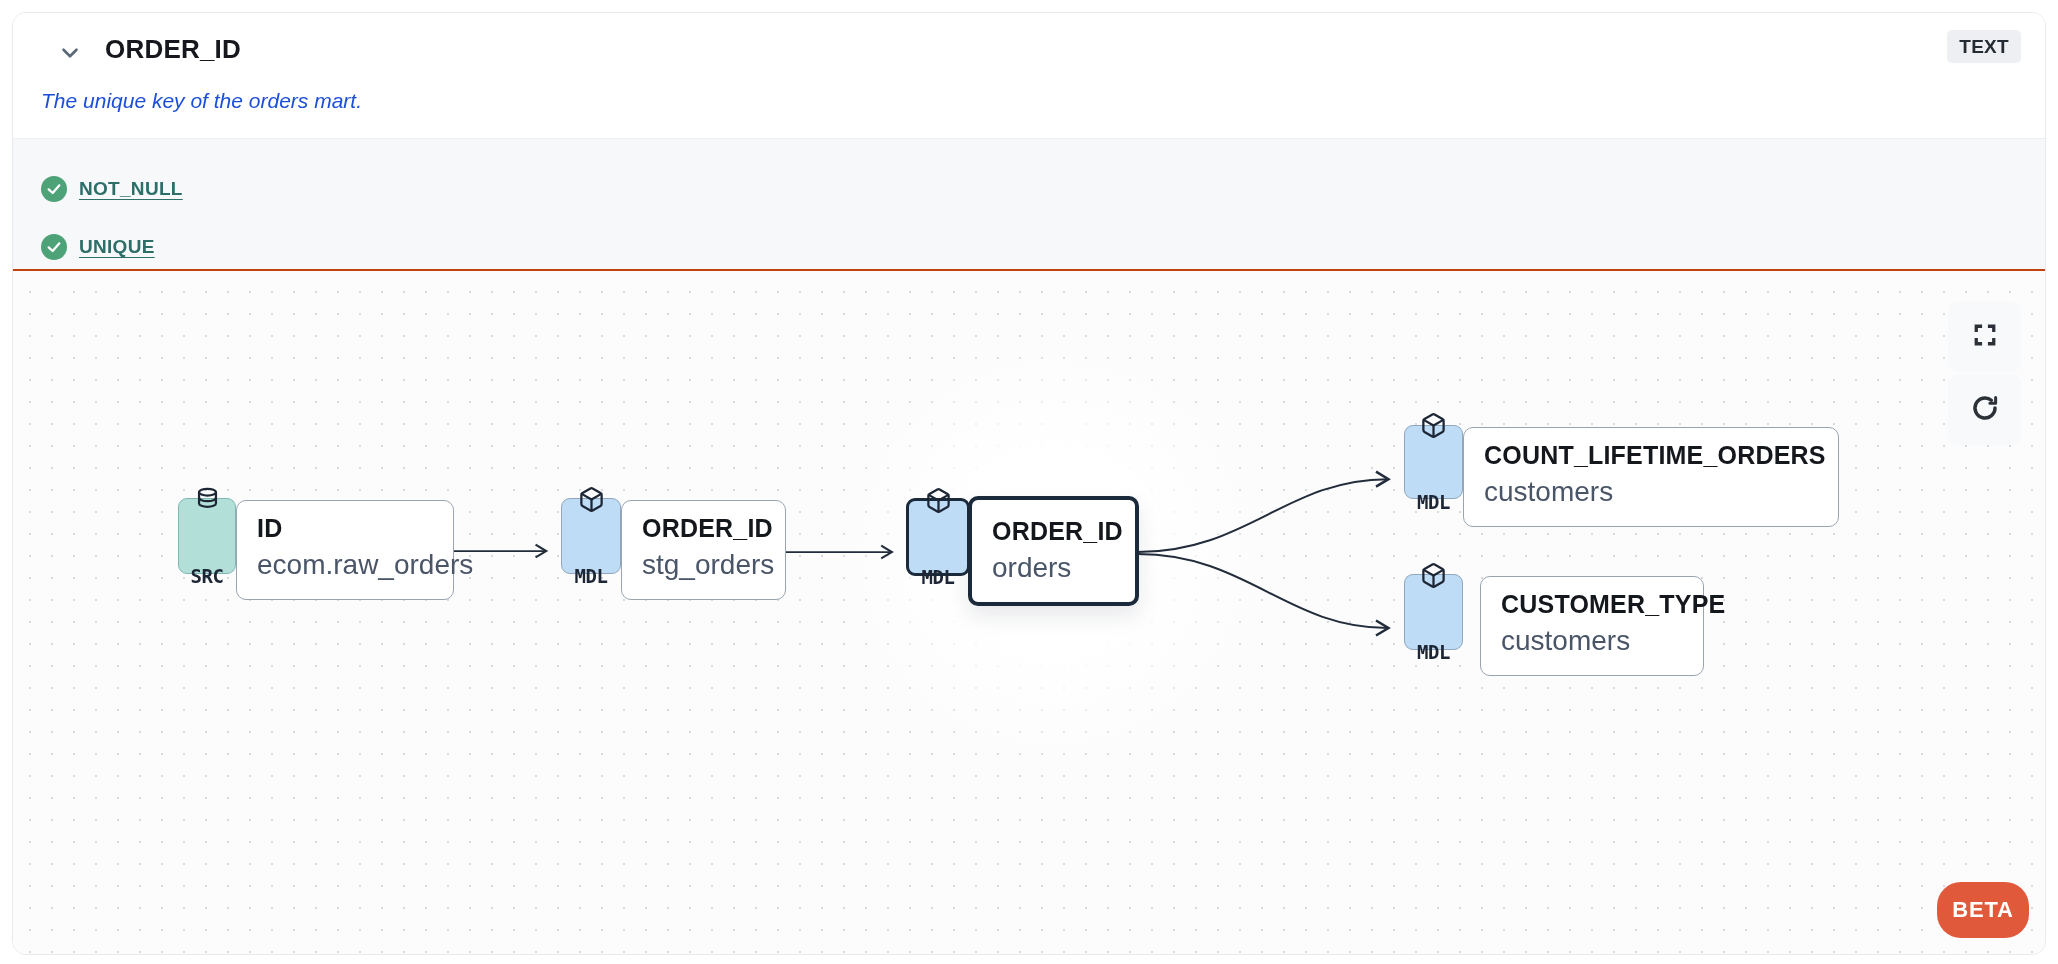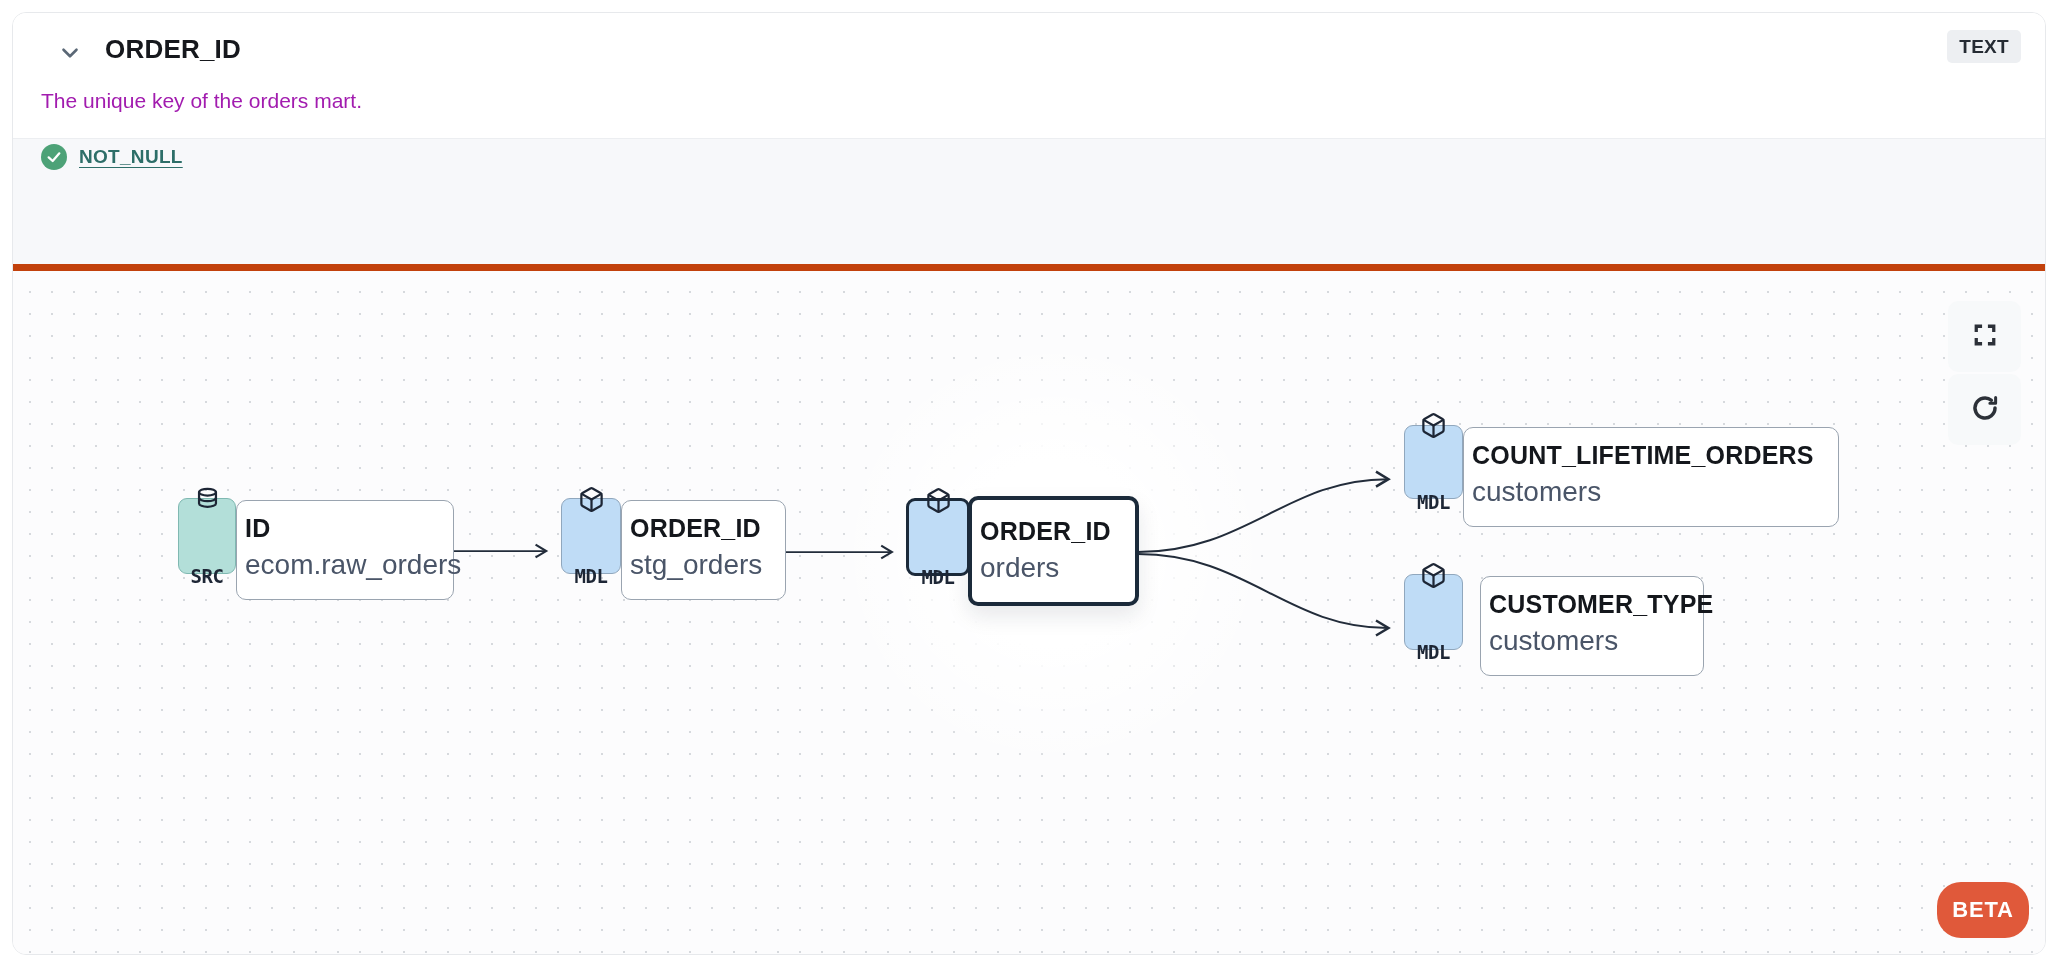--- a/index.html
+++ b/index.html
@@ -14,46 +14,46 @@
   .card{position:absolute;left:12px;top:12px;width:2034px;height:943px;
     background:#fff;border:1.5px solid #e7e9ec;border-radius:14px;overflow:hidden;}
   
   .hdr{position:absolute;left:0;top:0;width:100%;height:125px;background:#fff;}
   .collapse-btn{position:absolute;left:40px;top:24px;width:34px;height:34px;border:none;
     background:transparent;cursor:pointer;display:flex;align-items:center;justify-content:center;color:#5b6876;}
   .page-title{position:absolute;left:92px;top:21px;font-size:26px;font-weight:700;letter-spacing:.2px;}
   .type-badge{position:absolute;right:24px;top:17px;height:33px;padding:4px 12px;
     background:#edeff2;border-radius:5px;display:flex;align-items:center;
     font-size:19px;font-weight:600;color:#252b33;letter-spacing:.3px;}
-  .descr{position:absolute;left:28px;top:76px;font-size:21px;color:#a21caf;}
+  .descr{position:absolute;left:28px;top:76px;font-size:21px;color:#1d4ed8;font-style:italic;}
   
   .tests{position:absolute;left:0;top:125px;width:100%;height:133px;
-    background:var(--c-tests_bg);border-top:1px solid #eceef1;border-bottom:7px solid #c2410c;
-    padding:4px 0 0 28px;}
+    background:var(--c-tests_bg);border-top:1px solid #eceef1;border-bottom:2px solid #c2410c;
+    padding:36px 0 0 28px;}
   .test-row{display:flex;align-items:center;height:27px;margin-bottom:31px;}
   .check{width:26px;height:26px;border-radius:50%;background:var(--c-test_green);
     display:flex;align-items:center;justify-content:center;color:#fff;margin-right:12px;flex:0 0 auto;}
   .test-link{font-size:19px;font-weight:600;color:var(--c-test_link);
     text-decoration:underline;text-underline-offset:4px;cursor:pointer;letter-spacing:.3px;}
   
   .canvas{position:absolute;left:0;top:258px;width:100%;height:685px;background:#fcfcfd;
     background-image:radial-gradient(var(--c-dot) 1.4px,transparent 1.4px);
     background-size:22px 22px;background-position:6px 10px;}
   .glow{position:absolute;left:820px;top:62px;width:440px;height:440px;pointer-events:none;
     background:radial-gradient(circle closest-side,#ffffff 0%,#ffffff 42%,rgba(255,255,255,0) 100%);}
   svg.edges{position:absolute;left:0;top:0;width:100%;height:100%;pointer-events:none;}
   
   .node{position:absolute;cursor:pointer;}
   .nbadge{position:absolute;display:flex;flex-direction:column;align-items:center;justify-content:center;
     gap:2px;border-radius:9px;border:1.5px solid #90a7bd;color:#1d2635;}
   .nbadge .kind{font-family:"DejaVu Sans Mono",monospace;font-size:19px;font-weight:700;letter-spacing:-.5px;margin-top:46px;}
   .nbadge.src{background:var(--c-badge_src);border-color:#7fb8b1;}
   .nbadge.mdl{background:var(--c-badge_mdl);}
   .ncard{position:absolute;background:#fff;border:1.5px solid var(--c-node_border);
-    border-radius:10px;padding:13px 20px 0 8px;}
+    border-radius:10px;padding:13px 20px 0 20px;}
   .ntitle{font-size:25px;font-weight:700;color:#14171c;white-space:nowrap;letter-spacing:.2px;}
   .nsub{font-size:28px;color:var(--c-text_secondary);margin-top:6px;white-space:nowrap;}
   .node.selected .nbadge{border:3.5px solid var(--c-selected);}
   .node.selected .ncard{border:4px solid var(--c-selected);box-shadow:0 10px 22px rgba(20,30,45,.10);}
   
   .controls{position:absolute;right:24px;top:30px;display:flex;flex-direction:column;gap:2px;}
   .ctrl-btn{width:73px;height:71px;border:none;border-radius:10px;background:#f7f9fa;
     display:flex;align-items:center;justify-content:center;color:#2c3138;cursor:pointer;}
   .beta{position:absolute;right:16px;bottom:18px;width:92px;height:56px;border-radius:24px;
     background:var(--c-accent_beta);color:#fff;font-size:22px;font-weight:700;letter-spacing:.8px;
@@ -78,20 +78,28 @@
   </div>
 
   <div class="tests">
     <div class="test-row">
       <span class="check">
         <svg width="16" height="16" viewBox="0 0 24 24" fill="none" stroke="currentColor" stroke-width="3.4" stroke-linecap="round" stroke-linejoin="round">
             <polyline points="4 12.5 10 18 20 6.5"></polyline>
           </svg>
       </span>
       <a class="test-link">NOT_NULL</a>
+    </div>
+    <div class="test-row">
+      <span class="check">
+        <svg width="16" height="16" viewBox="0 0 24 24" fill="none" stroke="currentColor" stroke-width="3.4" stroke-linecap="round" stroke-linejoin="round">
+            <polyline points="4 12.5 10 18 20 6.5"></polyline>
+          </svg>
+      </span>
+      <a class="test-link">UNIQUE</a>
     </div>
   </div>
 
   <div class="canvas">
     <div class="glow"></div>
 
     <svg class="edges" viewBox="0 0 2034 685">
       <defs>
         <marker id="arrow" viewBox="0 0 12 12" refX="9" refY="6" markerWidth="10" markerHeight="10" orient="auto-start-reverse">
           <path d="M2,1.5 L9.5,6 L2,10.5" fill="none" stroke="#222c3a" stroke-width="1.5"></path>

